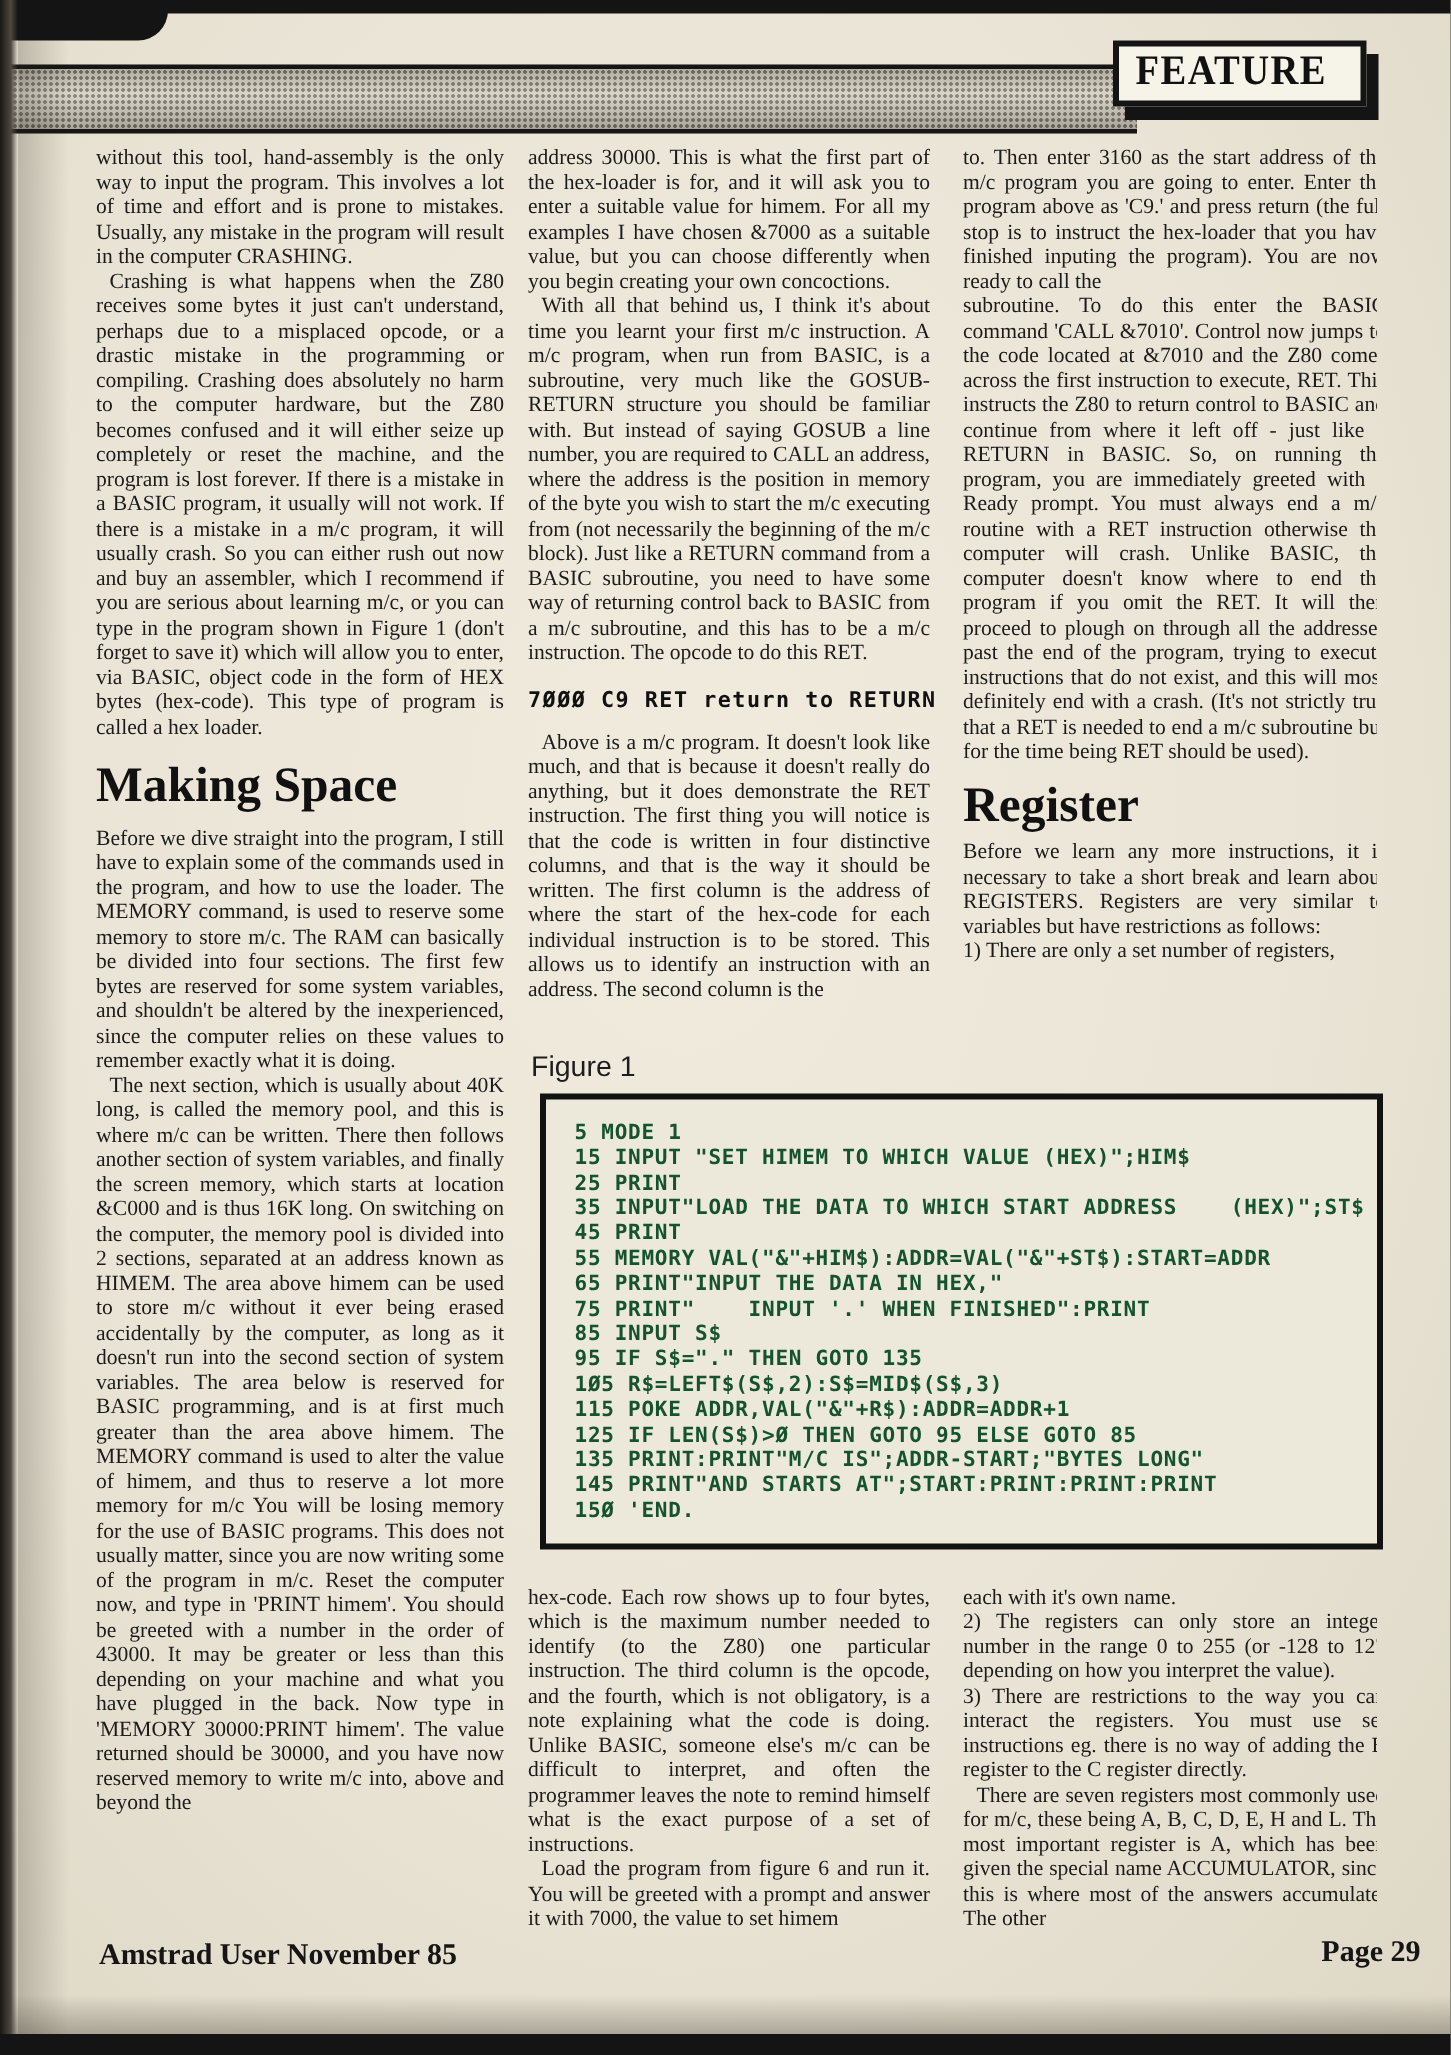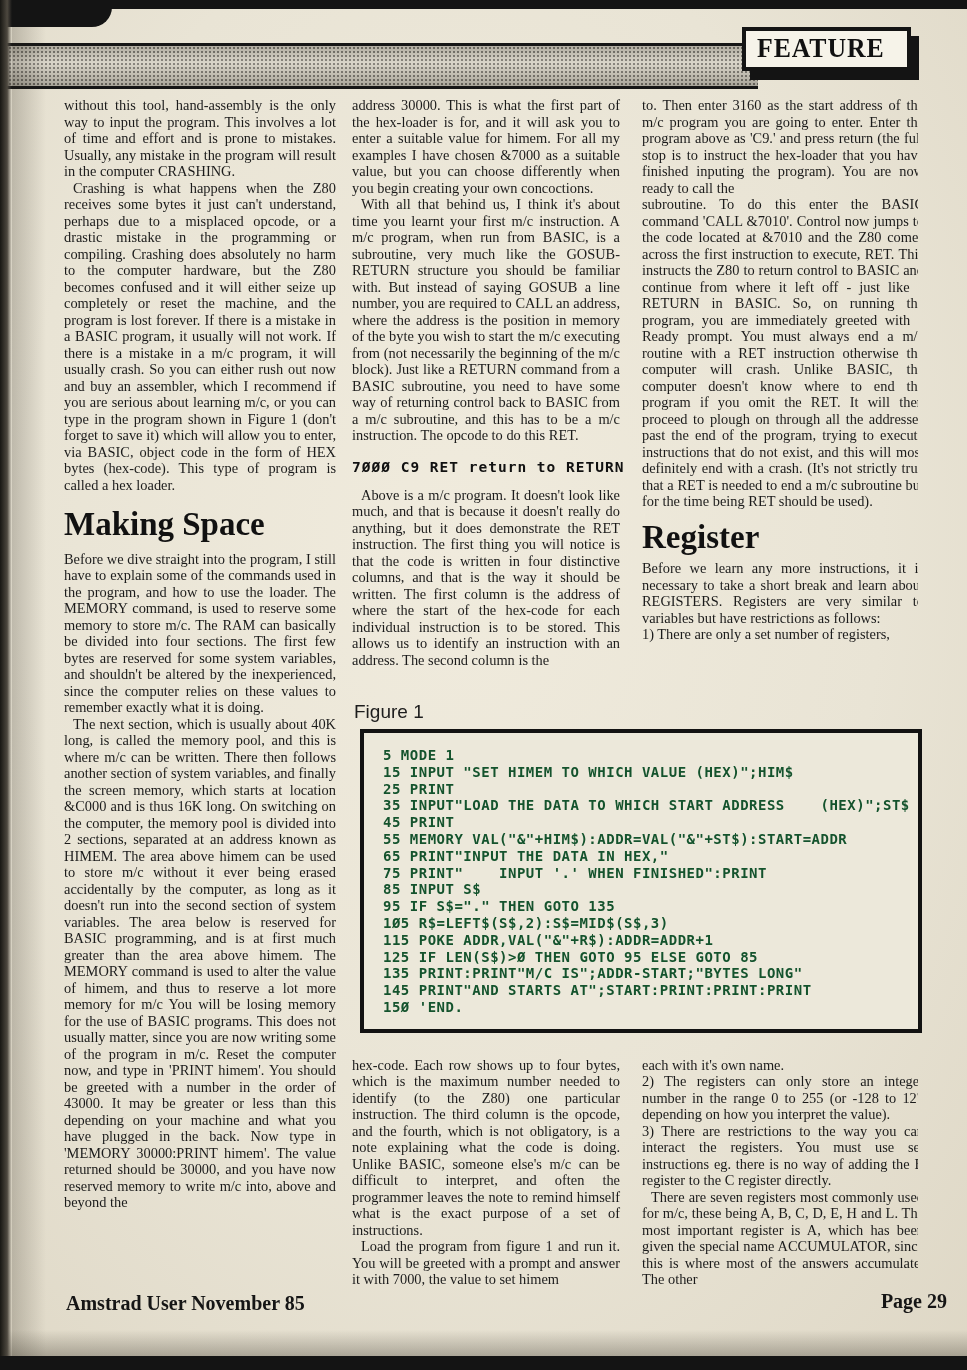--- a/index.html
+++ b/index.html
@@ -115,21 +115,21 @@
 115 POKE ADDR,VAL("&amp;"+R$):ADDR=ADDR+1
 125 IF LEN(S$)&gt;Ø THEN GOTO 95 ELSE GOTO 85
 135 PRINT:PRINT"M/C IS";ADDR-START;"BYTES LONG"
 145 PRINT"AND STARTS AT";START:PRINT:PRINT:PRINT
 15Ø 'END.</pre>
     </div>
 
     <div class="row row-bot">
       <div class="bodytext">
         <p>hex-code. Each row shows up to four bytes, which is the maximum number needed to identify (to the Z80) one particular instruction. The third column is the opcode, and the fourth, which is not obligatory, is a note explaining what the code is doing. Unlike BASIC, someone else's m/c can be difficult to interpret, and often the programmer leaves the note to remind himself what is the exact purpose of a set of instructions.</p>
-        <p class="ind">Load the program from figure 1 and run it. You will be greeted with a prompt and answer it with 7000, the value to set himem</p>
+        <p class="ind">Load the program from figure 6 and run it. You will be greeted with a prompt and answer it with 7000, the value to set himem</p>
       </div>
       <div class="bodytext">
         <p>each with it's own name.</p>
         <p>2) The registers can only store an integer number in the range 0 to 255 (or -128 to 127 depending on how you interpret the value).</p>
         <p>3) There are restrictions to the way you can interact the registers. You must use set instructions eg. there is no way of adding the B register to the C register directly.</p>
         <p class="ind">There are seven registers most commonly used for m/c, these being A, B, C, D, E, H and L. The most important register is A, which has been given the special name ACCUMULATOR, since this is where most of the answers accumulate. The other</p>
       </div>
     </div>
   </div>
 

